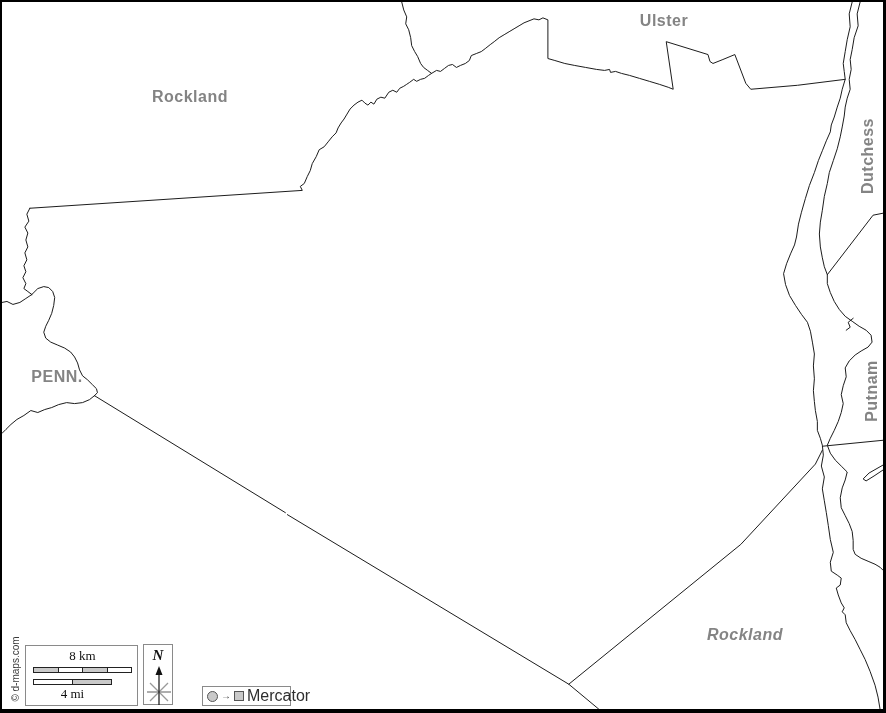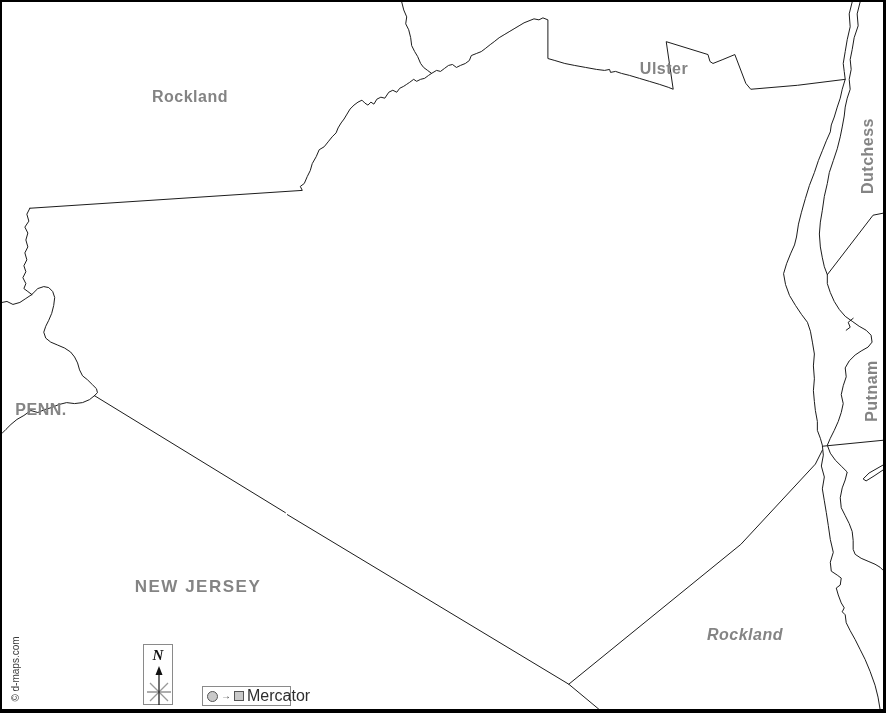--- a/index.html
+++ b/index.html
@@ -111,29 +111,42 @@
     <path d="M863,0 L860,12 861,24 857,36 855,48 853,58 854,68 852,78 853,88 850,97 848,106 847,115 845,126 843,136 840,148 836,160 832,172 830,183 827,196 825,210 823,222 822,234 823,247 825,258 827,267 830,275
       830,284 833,293 837,302 842,310 848,317 855,322 862,327 869,331 874,336 875,343 871,348 864,352 858,356 852,362 848,369 849,378 846,387 844,396 846,405 844,414 841,423 837,432 833,440 830,447
       833,455 838,462 844,468 850,474 848,482 845,490 843,500 844,510 848,518 852,526 855,534 856,543 856,552 858,557 864,561 871,564 878,567 883,570 886,573"></path>
 
     <path d="M856,319 L851,323 853,328 849,331"></path>
 
     <path d="M886,467 L872,475 866,481 869,483 877,478 886,472"></path>
   </svg>
 
   <div class="region-label" style="left:188px;top:95px;">Rockland</div>
-  <div class="region-label" style="left:662px;top:19px;margin-top:48px;">Ulster</div>
+  <div class="region-label" style="left:662px;top:19px;">Ulster</div>
   <div class="region-label vertical" style="left:866px;top:154px;">Dutchess</div>
   <div class="region-label vertical" style="left:870px;top:389px;">Putnam</div>
-  <div class="region-label" style="left:39px;top:375px;margin-top:33px;">PENN.</div>
-  <div class="region-label big" style="left:196px;top:585px;">NEW JERSEY</div>
+  <div class="region-label" style="left:55px;top:375px;">PENN.</div>
   <div class="region-label" style="left:743px;top:633px;font-style:italic;">Rockland</div>
 
   <div class="credit">© d-maps.com</div>
 
+  <div class="legend-box scale-box">
+    <div class="scale-text km-text">8 km</div>
+    <div class="bar km-bar">
+      <div class="seg gray"></div>
+      <div class="seg white"></div>
+      <div class="seg gray"></div>
+      <div class="seg white"></div>
+    </div>
+    <div class="bar mi-bar">
+      <div class="seg white"></div>
+      <div class="seg gray"></div>
+    </div>
+    <div class="scale-text mi-text">4 mi</div>
+  </div>
 
   <div class="legend-box north-box">
     <div class="north-n">N</div>
     <svg class="compass" width="28" height="40" viewBox="0 0 28 40">
       <line x1="2" y1="26" x2="26" y2="26" stroke="#9a9a9a" stroke-width="1.6"></line>
       <line x1="5" y1="17" x2="23" y2="35" stroke="#9a9a9a" stroke-width="1.2"></line>
       <line x1="5" y1="35" x2="23" y2="17" stroke="#9a9a9a" stroke-width="1.2"></line>
       <line x1="14" y1="7" x2="14" y2="39" stroke="#111" stroke-width="1.2"></line>
       <polygon points="14,0 10.5,9 17.5,9" fill="#111"></polygon>
     </svg>

